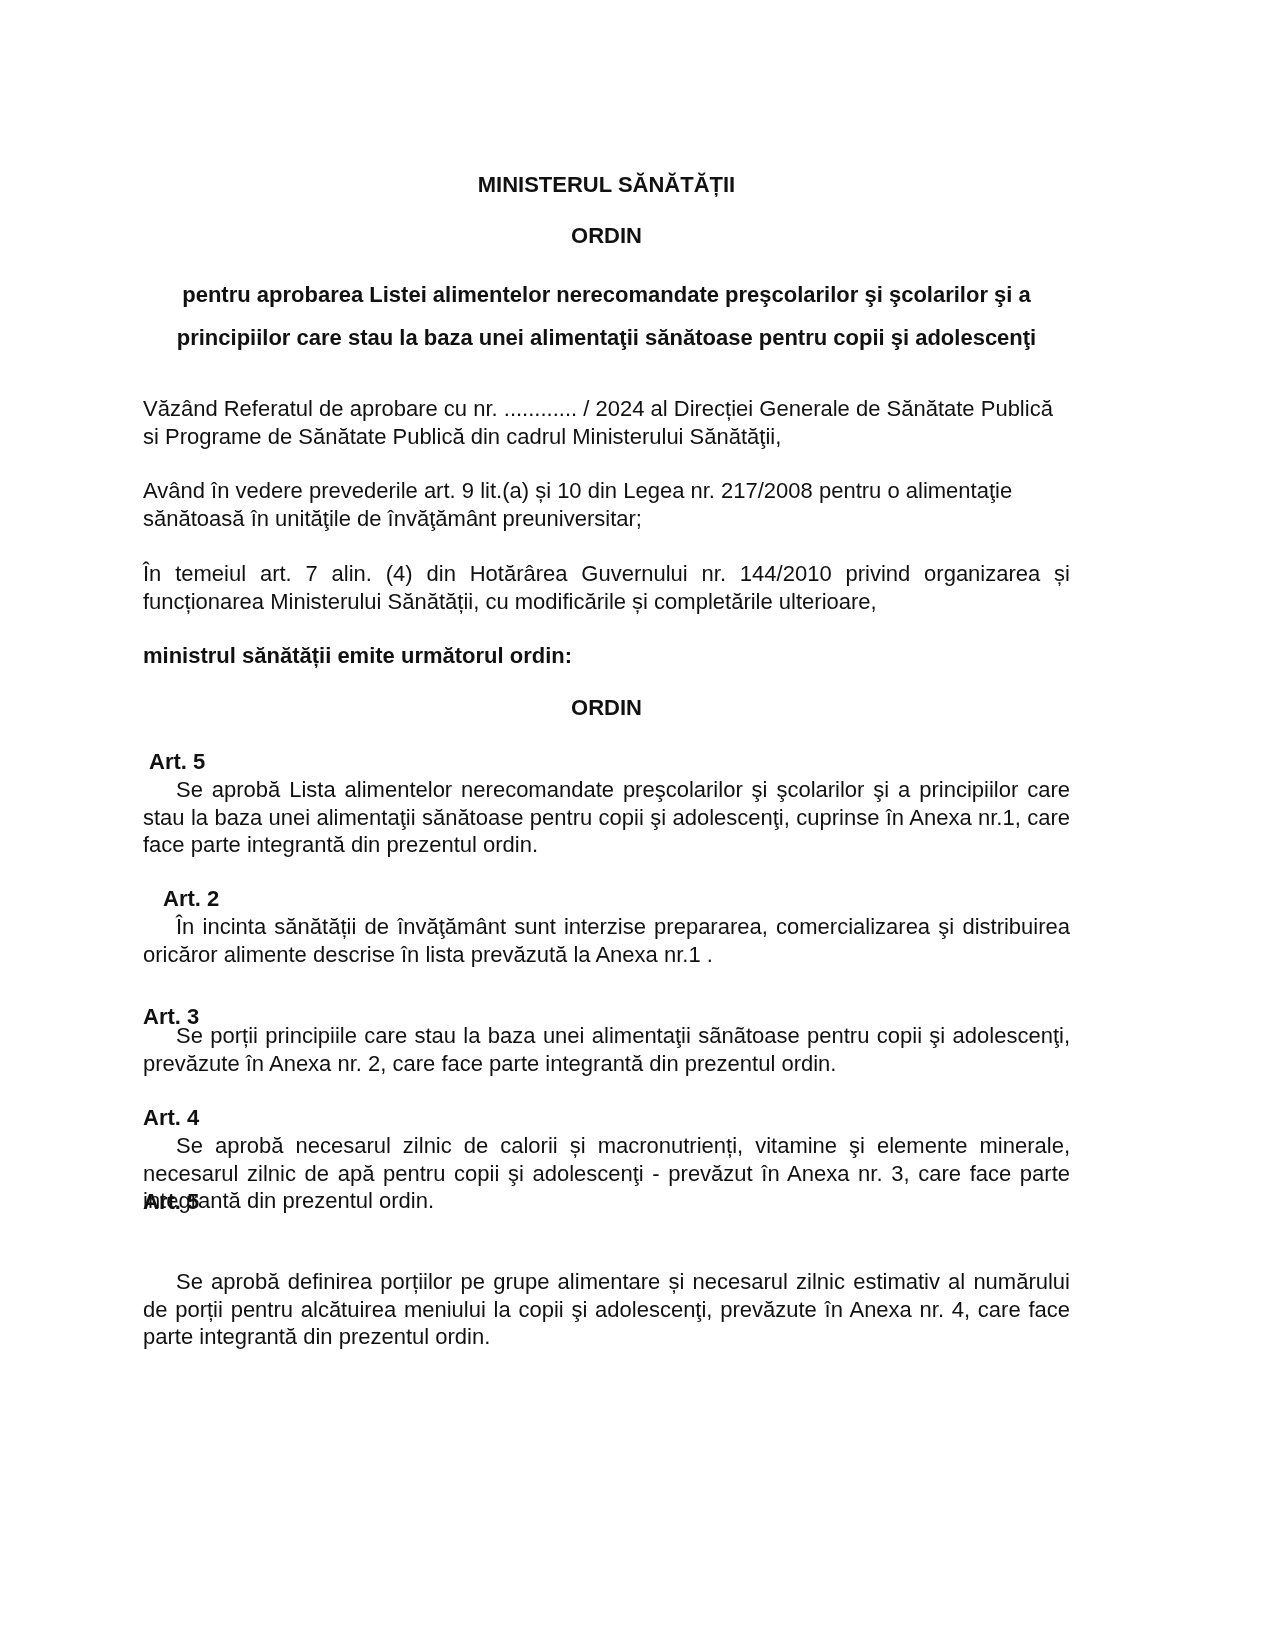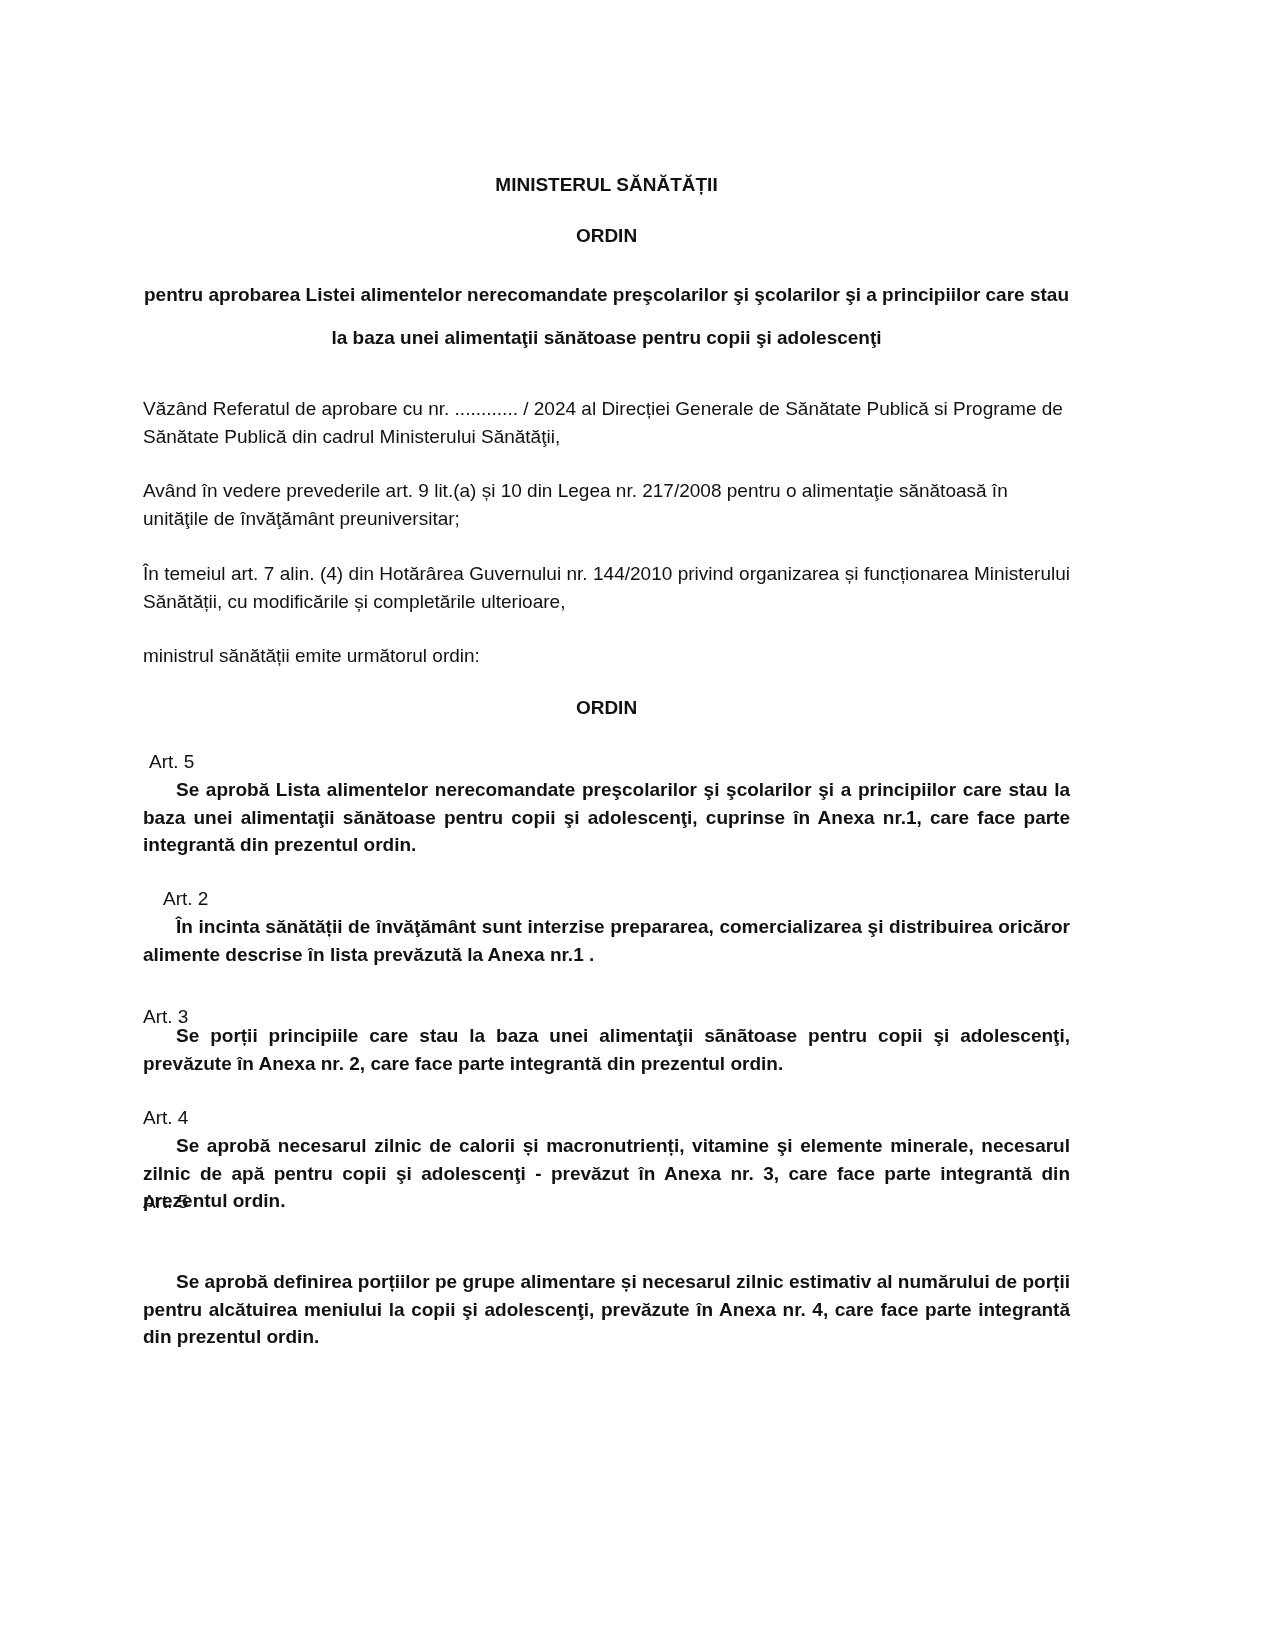--- a/index.html
+++ b/index.html
@@ -1,23 +1,23 @@
 <!DOCTYPE html>
 <html><head>
 <meta charset="utf-8">
 <style>
   html, body { margin: 0; padding: 0; background: #ffffff; }
   body { width: 1275px; height: 1650px; position: relative; overflow: hidden;
          font-family: "Liberation Sans", sans-serif; color: #111; }
   .page { position: absolute; left: 143px; top: 0; width: 927px; }
   .center { text-align: center; font-weight: bold; }
-  .t { position: absolute; left: 0; width: 927px; font-size: 19px; line-height: 27.5px; }
-  .b { font-weight: normal; }
+  .t { position: absolute; left: 0; width: 927px; font-size: 22px; line-height: 27.5px; }
+  .b { font-weight: bold; }
   .j { text-align: justify; }
-  .indent { text-indent: 33px; font-weight: bold; }
+  .indent { text-indent: 33px; }
   .ministry { top: 171px; }
   .ordin1 { top: 222px; }
   .subtitle { top: 273px; line-height: 43px; }
   .p1 { top: 395px; }
   .p2 { top: 477px; }
   .p3 { top: 560px; }
   .p4 { top: 642px; }
   .ordin2 { top: 694px; }
   .a1h { top: 748px; left: 6px; }
   .a1 { top: 776px; }

